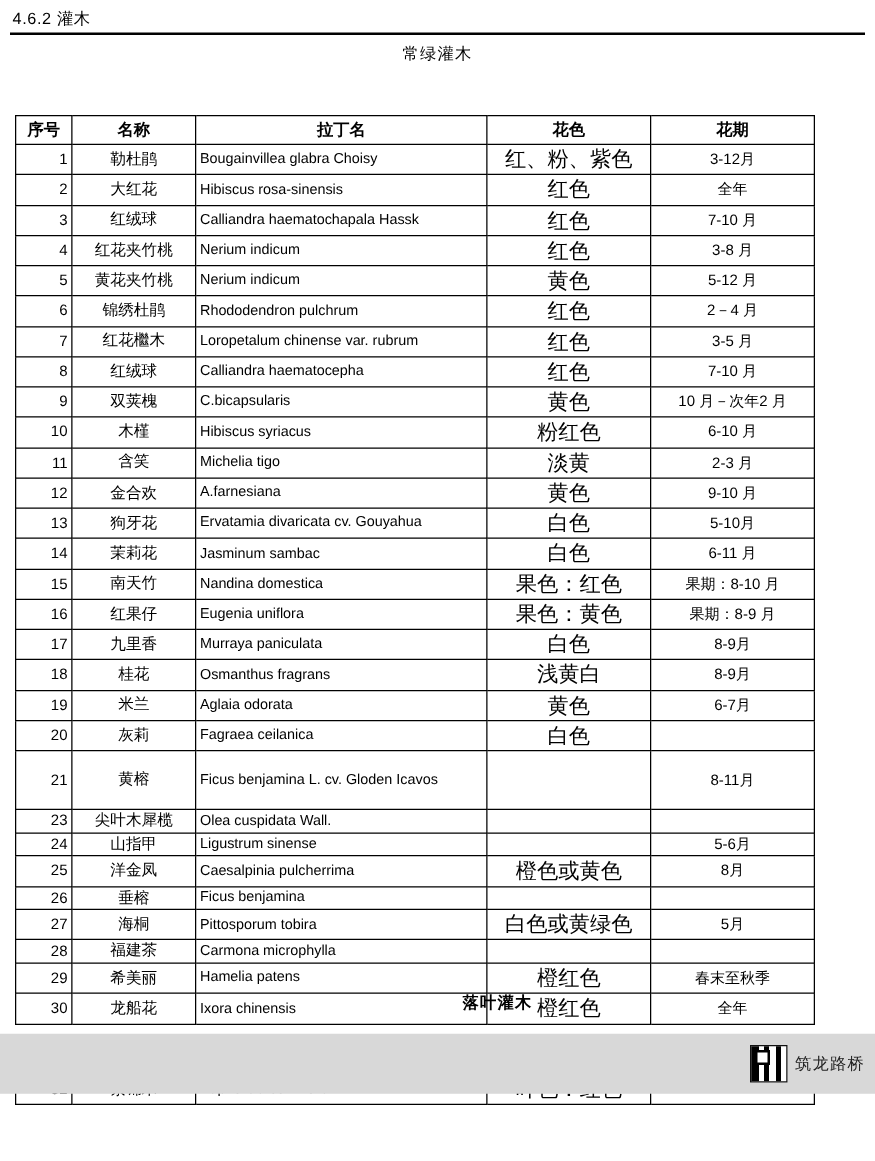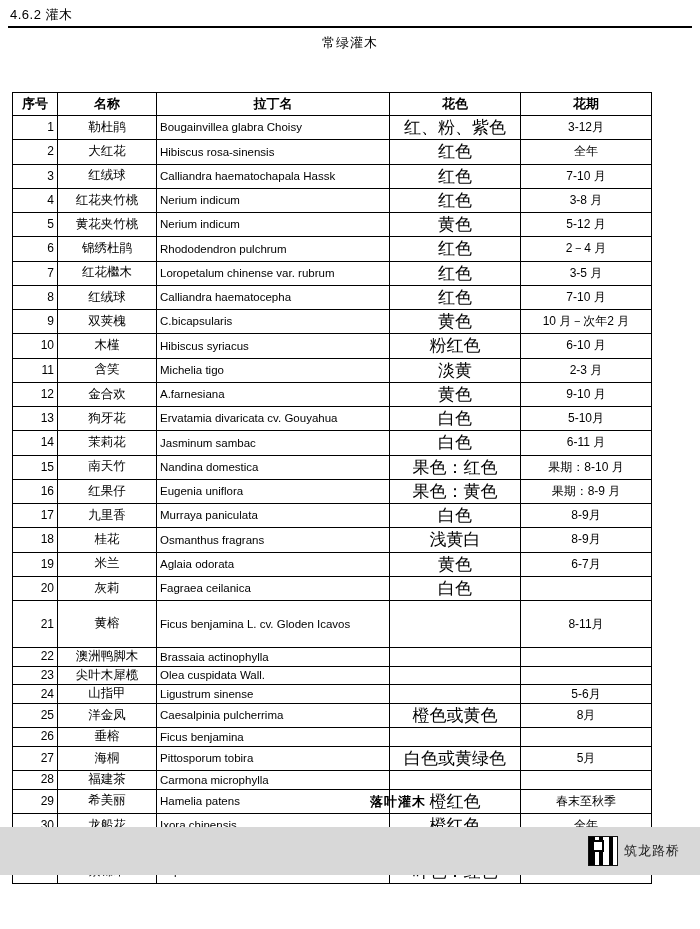--- a/index.html
+++ b/index.html
@@ -90,21 +90,21 @@
   .footer {
     position: absolute;
     left: 0;
     bottom: 0;
     width: 700px;
     height: 48px;
     background: #d8d8d8;
     display: flex;
     align-items: center;
     justify-content: flex-end;
-    padding-right: 20px;
+    padding-right: 8px;
     box-sizing: border-box;
   }
   .footer-inner {
     display: flex;
     align-items: center;
     gap: 6px;
   }
   .qr {
     width: 30px;
     height: 30px;
@@ -292,27 +292,20 @@
         <td class="c-period"></td>
       </tr>
       <tr class="tall-row">
         <td class="c-num">21</td>
         <td class="c-name">黄榕</td>
         <td class="c-latin">Ficus benjamina L. cv. Gloden Icavos</td>
         <td class="c-color"></td>
         <td class="c-period">8-11月</td>
       </tr>
       <tr>
-        <td class="c-num">22</td>
-        <td class="c-name">澳洲鸭脚木</td>
-        <td class="c-latin">Brassaia actinophylla</td>
-        <td class="c-color"></td>
-        <td class="c-period"></td>
-      </tr>
-      <tr>
         <td class="c-num">23</td>
         <td class="c-name">尖叶木犀榄</td>
         <td class="c-latin">Olea cuspidata Wall.</td>
         <td class="c-color"></td>
         <td class="c-period"></td>
       </tr>
       <tr>
         <td class="c-num">24</td>
         <td class="c-name">山指甲</td>
         <td class="c-latin">Ligustrum sinense</td>

